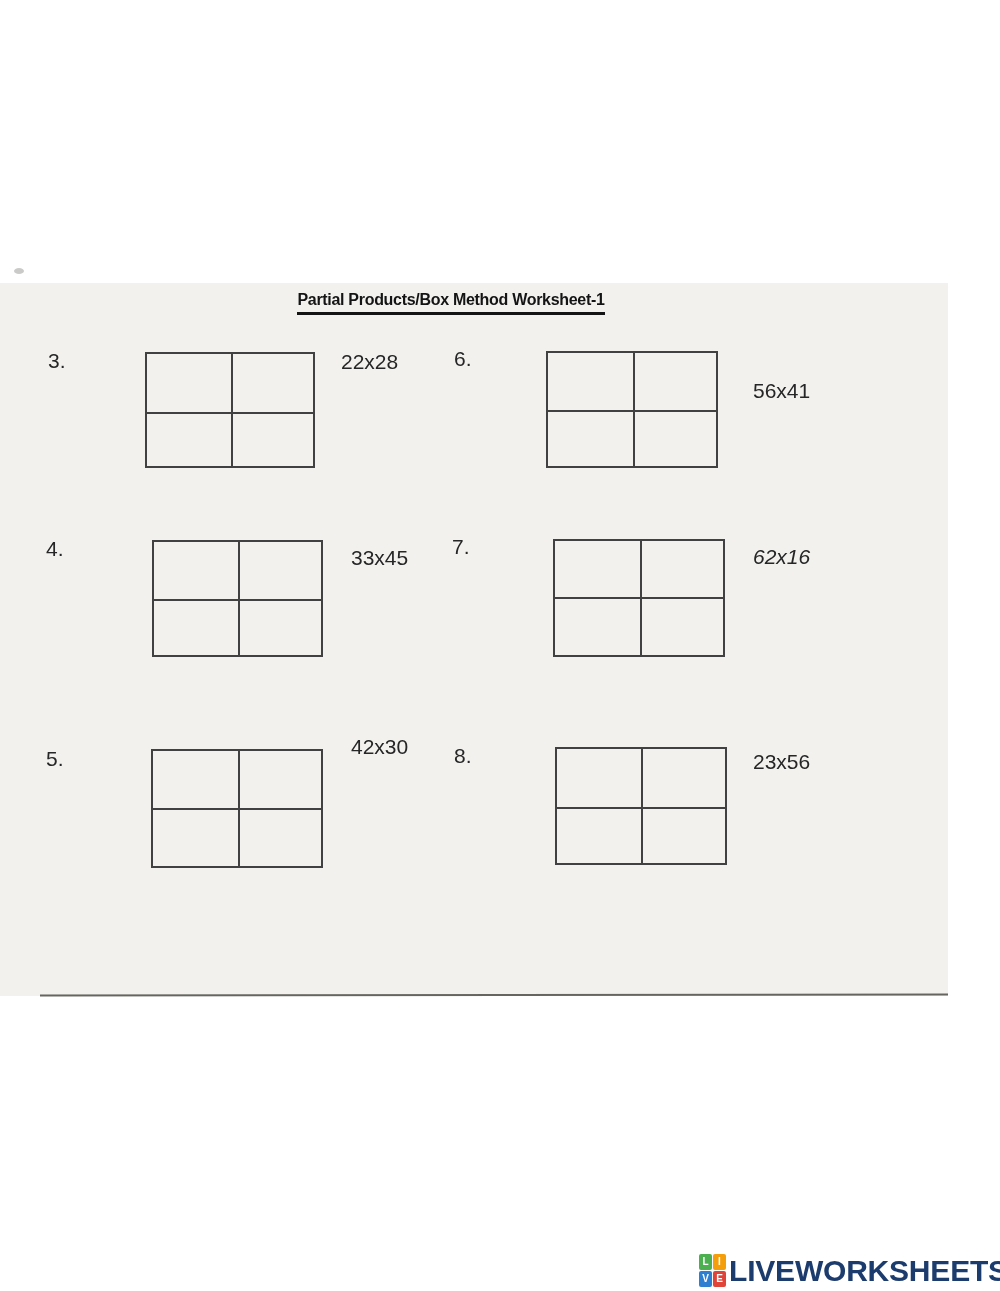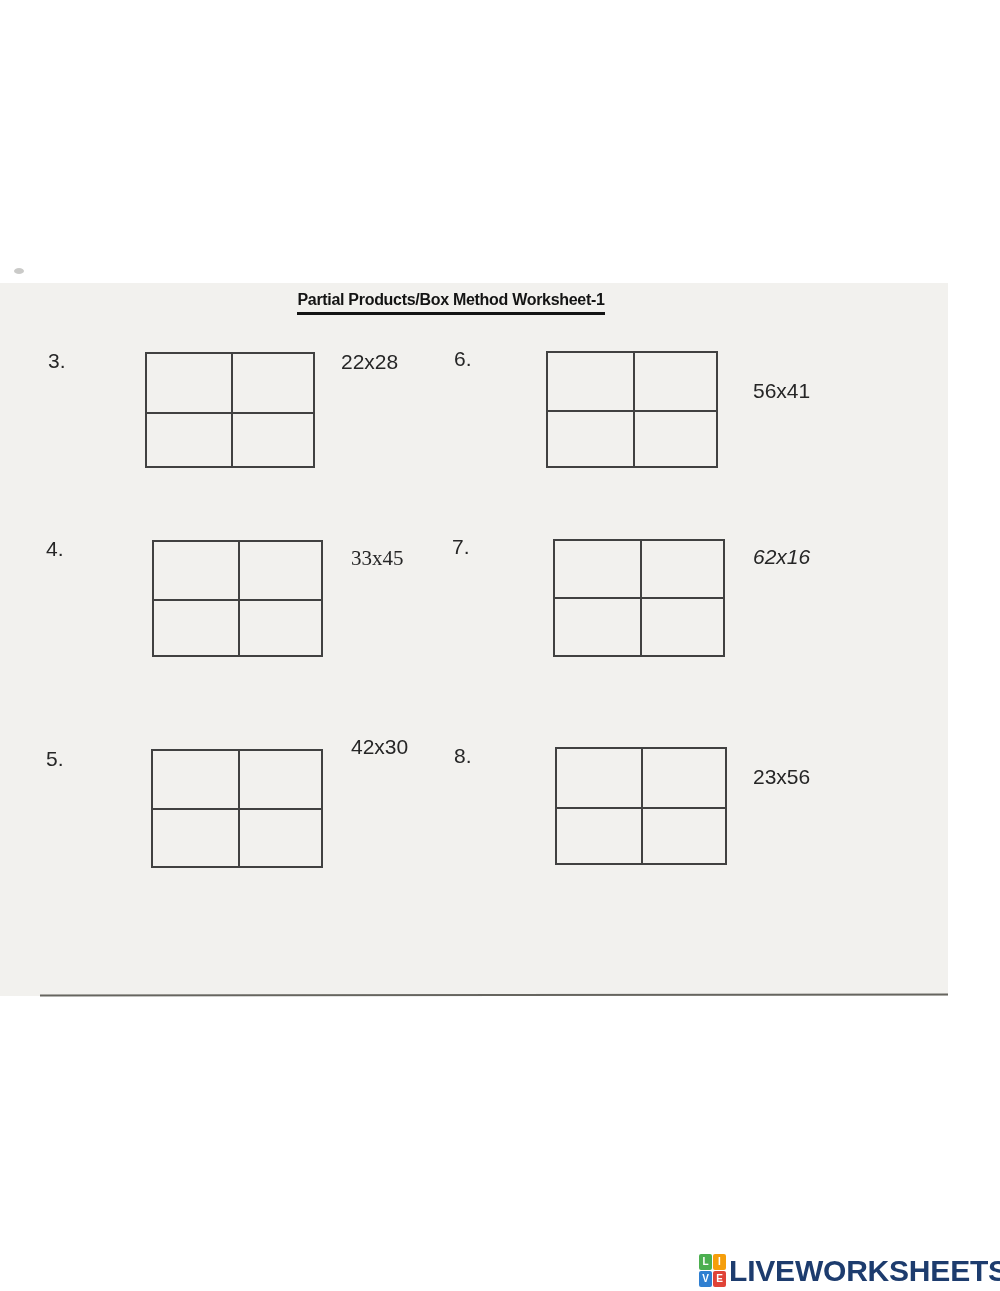--- a/index.html
+++ b/index.html
@@ -171,42 +171,42 @@
       <div class="vline"></div>
       <div class="hline"></div>
     </div>
     <span class="prob-label" id="p1-label" style="top:66px;margin-top:30px;">56x41</span>
 
     <span class="prob-num" id="p2-num" style="top:254px;">4.</span>
     <div class="box" id="p2-box" style="top:257px;">
       <div class="vline"></div>
       <div class="hline"></div>
     </div>
-    <span class="prob-label" id="p2-label" style="top:263px;font-family:Liberation Serif, serif;">33x45</span>
+    <span class="prob-label" id="p2-label" style="top:263px;">33x45</span>
 
     <span class="prob-num" id="p3-num" style="top:252px;">7.</span>
     <div class="box" id="p3-box" style="top:256px;">
       <div class="vline"></div>
       <div class="hline"></div>
     </div>
     <span class="prob-label" id="p3-label" style="top:262px;font-style:italic;">62x16</span>
 
     <span class="prob-num" id="p4-num" style="top:464px;">5.</span>
     <div class="box" id="p4-box" style="top:466px;">
       <div class="vline"></div>
       <div class="hline"></div>
     </div>
     <span class="prob-label" id="p4-label" style="top:452px;">42x30</span>
 
     <span class="prob-num" id="p5-num" style="top:461px;">8.</span>
     <div class="box" id="p5-box" style="top:464px;">
       <div class="vline"></div>
       <div class="hline"></div>
     </div>
-    <span class="prob-label" id="p5-label" style="top:482px;">23x56</span>
+    <span class="prob-label" id="p5-label" style="top:467px;">23x56</span>
   </div>
 
   <div id="scan-bottom-edge"></div>
 
   <div id="footer-logo">
     <div id="logo-tiles">
       <div class="tile" style="background: rgb(76, 175, 80);">L</div>
       <div class="tile" style="background: rgb(245, 158, 11);">I</div>
       <div class="tile" style="background: rgb(47, 127, 209);">V</div>
       <div class="tile" style="background: rgb(224, 67, 56);">E</div>

